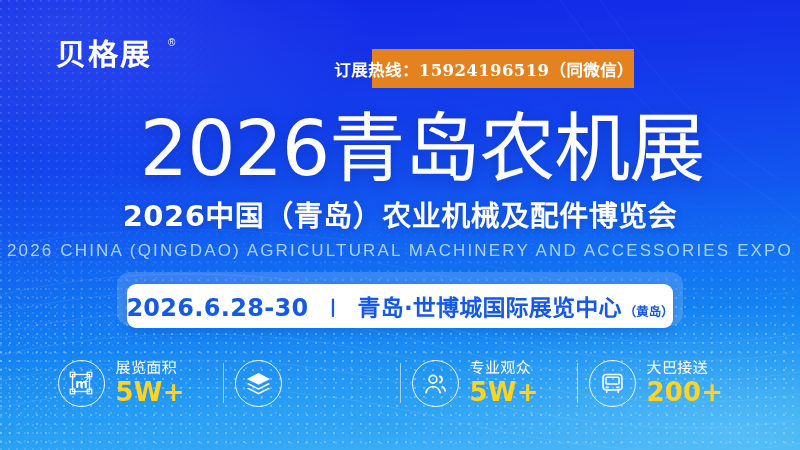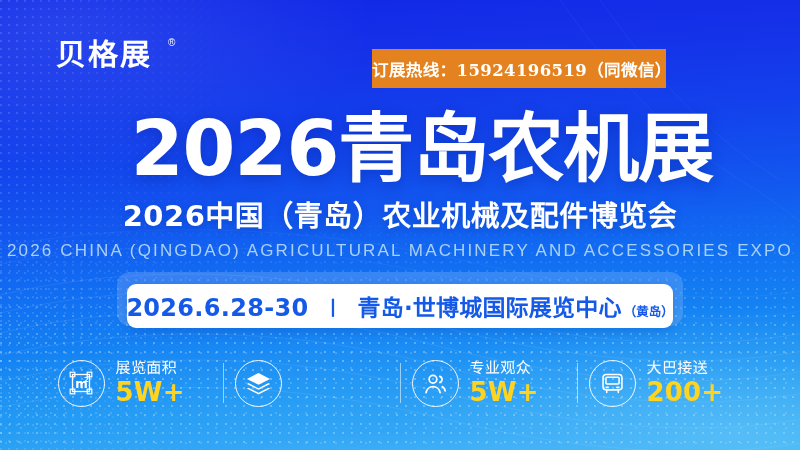--- a/index.html
+++ b/index.html
@@ -78,39 +78,39 @@
     letter-spacing:2px; line-height:1;
   }
   #logo .logo-reg {
     font-size:10px; color:#ffffff; line-height:1;
     margin-left:2px; margin-top:-2px;
   }
 
   
   #hotline {
     position:absolute; left:372px; top:49px;
-    width:294px; height:39px;
+    width:262px; height:39px;
     background:#e3821f;
-    display:flex; align-items:center; justify-content:flex-start;
+    display:flex; align-items:center; justify-content:flex-end;
     z-index:5;
   }
   #hotline .hotline-text {
     font-family:"DejaVu Serif","Liberation Serif",serif;
     font-weight:bold; font-size:16.5px; color:#ffffff;
     letter-spacing:.4px; white-space:nowrap;
   }
 
   
   #title-block {
     position:absolute; left:0; top:112px; width:800px;
     text-align:center; z-index:5;
   }
   #main-title {
     font-family:"DejaVu Sans","Liberation Sans",sans-serif;
-    font-size:76px; font-weight:bold; color:#ffffff;
+    font-size:76px; font-weight:normal; color:#ffffff;
     line-height:.97; letter-spacing:-1px;
     white-space:nowrap;
     text-shadow:0 3px 14px rgba(4,20,120,0.30);
     padding-left:44px;
   }
   #sub-title-cn {
     margin-top:6px;
     font-family:"DejaVu Sans","Liberation Sans",sans-serif;
     font-size:29px; font-weight:bold; color:#ffffff;
     letter-spacing:.5px; white-space:nowrap;

